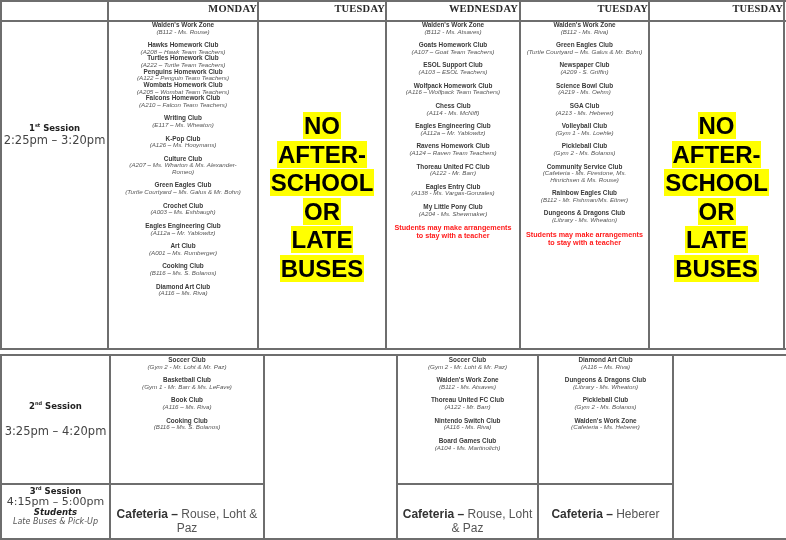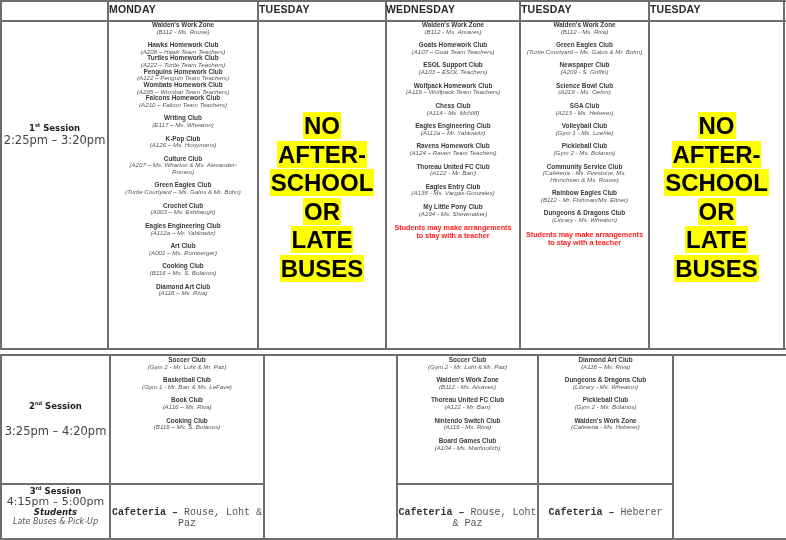--- a/index.html
+++ b/index.html
@@ -1,32 +1,32 @@
 <!DOCTYPE html>
 <html><head>
 <meta charset="utf-8">
 <style>
   html, body { margin:0; padding:0; background:#ffffff; }
   body { width:786px; height:540px; position:relative; overflow:hidden; font-family:"Liberation Sans", sans-serif; color:#333; }
   .abs { position:absolute; box-sizing:border-box; }
   .vl { position:absolute; width:2px; background:#6e6e6e; }
   .hl { position:absolute; height:2px; background:#6e6e6e; }
-  .day-hdr { font-family:Liberation Sans, sans-serif; font-weight:bold; font-size:10.5px; color:#2a2a2a; text-align:left; letter-spacing:0.2px; }
+  .day-hdr { font-family:Liberation Serif, serif; font-weight:bold; font-size:10.5px; color:#2a2a2a; text-align:right; letter-spacing:0.2px; }
   .col { position:absolute; text-align:center; }
   .club { margin:0 0 7px 0; line-height:1.05; }
   .club.tight { margin-bottom:0; }
   .club-name { font-size:6.4px; font-weight:bold; color:#3a3a3a; display:block; }
   .club-loc { font-size:6.2px; font-style:italic; color:#555; display:block; }
   .note { color:#ff1a1a; font-size:7.2px; font-weight:bold; line-height:1.15; margin-top:2px; }
   .noafter { position:absolute; text-align:center; font-family:"Liberation Sans", sans-serif; font-weight:bold; font-size:24px; line-height:28.5px; color:#000; }
   .noafter span { background:#ffff00; padding:0 1px; }
   .session-lbl { position:absolute; text-align:center; font-family:"DejaVu Sans", sans-serif; }
   .sess-title { font-size:8.5px; font-weight:bold; color:#222; }
   .sess-time { font-size:11.5px; color:#444; }
-  .cafe { font-family:Liberation Mono, monospace; font-size:10px; color:#555; text-align:center; }
+  .cafe { font-family:Liberation Sans, sans-serif; font-size:12px; color:#555; text-align:center; }
   .cafe b { color:#333; }
   sup { font-size:5px; }
 </style>
 </head>
 <body>
 
 <div class="abs" style="left:0;top:0;width:786px;height:350px;">
 
   <div class="hl" style="left:0;top:0;width:786px;"></div>
   <div class="hl" style="left:0;top:20px;width:786px;"></div>
@@ -35,21 +35,21 @@
   <div class="vl" style="left:0;top:0;height:350px;"></div>
   <div class="vl" style="left:107px;top:0;height:350px;"></div>
   <div class="vl" style="left:257px;top:0;height:350px;"></div>
   <div class="vl" style="left:385px;top:0;height:350px;"></div>
   <div class="vl" style="left:519px;top:0;height:350px;"></div>
   <div class="vl" style="left:648px;top:0;height:350px;"></div>
   <div class="vl" style="left:783px;top:0;height:350px;"></div>
 
   <div class="abs day-hdr" style="left:109px;top:3px;width:148px;">MONDAY</div>
   <div class="abs day-hdr" style="left:259px;top:3px;width:126px;">TUESDAY</div>
-  <div class="abs day-hdr" style="left:386px;top:3px;width:113px;">WEDNESDAY</div>
+  <div class="abs day-hdr" style="left:405px;top:3px;width:113px;">WEDNESDAY</div>
   <div class="abs day-hdr" style="left:521px;top:3px;width:127px;">TUESDAY</div>
   <div class="abs day-hdr" style="left:650px;top:3px;width:133px;">TUESDAY</div>
 
   <div class="session-lbl" style="left:2px;top:122px;width:105px;">
     <div class="sess-title"><span>1</span><sup>st</sup> <span>Session</span></div>
     <div class="sess-time" style="">2:25pm – 3:20pm</div>
   </div>
 
   <div class="col" style="left:109px;top:22px;width:148px;">
     <div class="club">

